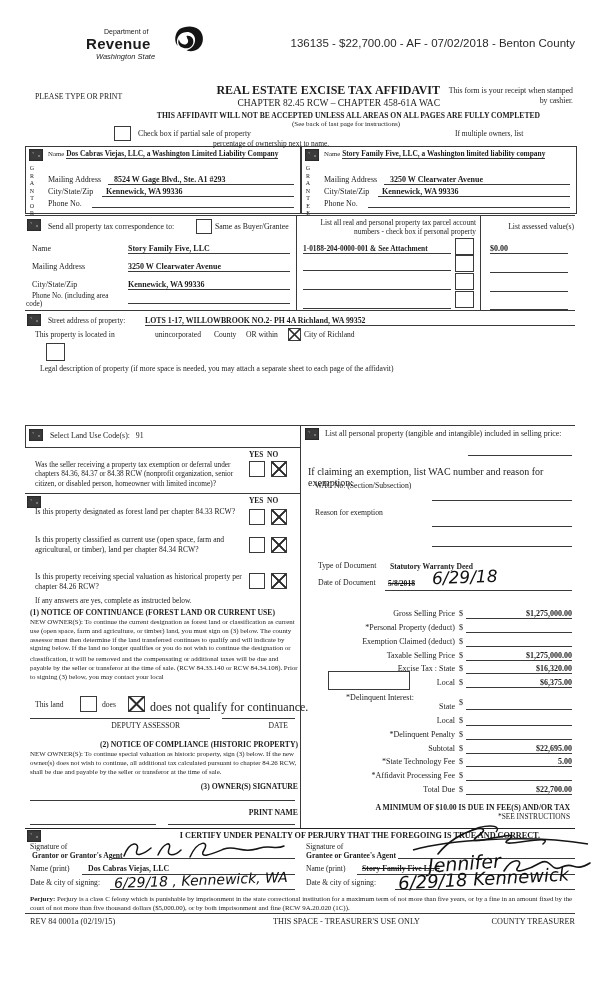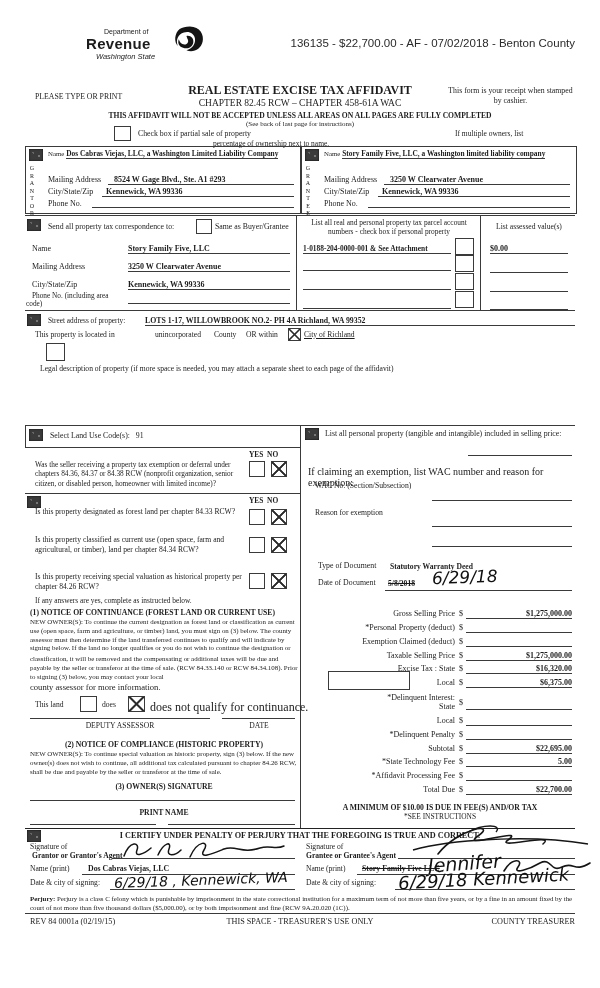--- a/index.html
+++ b/index.html
@@ -1,20 +1,20 @@
 <!DOCTYPE html>
 <html><head>
 <meta charset="utf-8">
 <style>
   html,body{margin:0;padding:0;background:#e8e8e8;}
   .page{position:relative;width:600px;height:988px;background:#ffffff;margin:0 auto;
         font-family:"Liberation Serif", serif;font-size:8px;color:#1c1c1c;overflow:hidden;}
   .abs{position:absolute;}
   .b{font-weight:bold;}
-  .c{text-align:center;}
+  .c{text-align:right;}
   .r{text-align:right;}
   .sm{font-size:6.8px;}
   .lbl{font-size:7.3px;}
   .ul{border-bottom:1px solid #3a3a3a;}
   .hl{border-top:1px solid #3a3a3a;}
   .hl2{border-top:1.5px solid #222;}
   .box{border:1.2px solid #3a3a3a;}
   .cb{border:1.1px solid #3a3a3a;background:#fff;display:inline-block;}
   .cb.x{background-image:
       linear-gradient(45deg, transparent 43%, #2a2a2a 47%, #2a2a2a 53%, transparent 57%),
@@ -126,21 +126,21 @@
   <div class="abs ul" style="left:490px;top:301px;width:78px;height:8px;"></div>
 
   <div class="abs stamp" style="left:27px;top:314px;"></div>
   <div class="abs lbl" style="left:48px;top:316px;">Street address of property:</div>
   <div class="abs ul" style="left:145px;top:316px;width:430px;"><span class="b" style="font-size:7.8px;">LOTS 1-17, WILLOWBROOK NO.2- PH 4A Richland, WA   99352</span></div>
   <div class="abs" style="left:35px;top:330px;font-size:7.6px;">This property is located in</div>
   <div class="abs" style="left:155px;top:330px;font-size:7.6px;">unincorporated</div>
   <div class="abs" style="left:214px;top:330px;font-size:7.6px;">County</div>
   <div class="abs" style="left:246px;top:330px;font-size:7.6px;">OR within</div>
   <div class="abs cb x" style="left:288px;top:328px;width:11px;height:11px;"></div>
-  <div class="abs" style="left:304px;top:330px;font-size:7.6px;text-decoration:underline;">City of Richland</div>
+  <div class="abs" style="left:304px;top:330px;font-size:7.6px;">City of Richland</div>
 
   <div class="abs cb" style="left:46px;top:343px;width:17px;height:16px;"></div>
   <div class="abs" style="left:40px;top:364px;width:520px;font-size:7.6px;">Legal description of property (if more space is needed, you may attach a separate sheet to each page of the affidavit)</div>
 
   <div class="abs hl" style="left:25px;top:425px;width:550px;"></div>
   <div class="abs" style="left:300px;top:425px;width:0;height:403px;border-left:1px solid #3a3a3a;"></div>
 
   <div class="abs box" style="left:25px;top:425px;width:274px;height:21px;">
     <div class="abs stamp" style="left:3px;top:3px;"></div>
     <div class="abs" style="left:24px;top:5px;font-size:7.8px;">
@@ -166,21 +166,20 @@
 
   <div class="abs" style="left:35px;top:572px;width:212px;font-size:7.6px;line-height:1.35;">Is this property receiving special valuation as historical property per chapter 84.26 RCW?</div>
   <div class="abs cb" style="left:249px;top:573px;width:14px;height:14px;"></div>
   <div class="abs cb x" style="left:271px;top:573px;width:14px;height:14px;"></div>
 
   <div class="abs" style="left:35px;top:596px;font-size:7.4px;">If any answers are yes, complete as instructed below.</div>
 
   <div class="abs b" style="left:30px;top:608px;width:268px;font-size:7.7px;">(1) NOTICE OF CONTINUANCE (FOREST LAND OR CURRENT USE)</div>
   <div class="abs" style="left:30px;top:618px;width:268px;font-size:6.9px;line-height:1.28;">NEW OWNER(S): To continue the current designation as forest land or classification as current use (open space, farm and agriculture, or timber) land, you must sign on (3) below. The county assessor must then determine if the land transferred continues to qualify and will indicate by signing below. If the land no longer qualifies or you do not wish to continue the designation or</div>
   <div class="abs" style="left:30px;top:655px;width:268px;font-size:6.9px;line-height:1.28;">classification, it will be removed and the compensating or additional taxes will be due and payable by the seller or transferor at the time of sale. (RCW 84.33.140 or RCW 84.34.108). Prior to signing (3) below, you may contact your local</div>
-  <div class="abs" style="left:30px;top:682px;width:268px;font-size:8.6px;">county assessor for more information.</div>
 
   <div class="abs" style="left:35px;top:700px;font-size:7.6px;">This land</div>
   <div class="abs cb" style="left:80px;top:696px;width:15px;height:14px;"></div>
   <div class="abs" style="left:102px;top:700px;font-size:7.6px;">does</div>
   <div class="abs cb x" style="left:128px;top:696px;width:15px;height:14px;"></div>
   <div class="abs" style="left:150px;top:700px;font-size:12px;">does not   qualify for continuance.</div>
 
   <div class="abs hl" style="left:30px;top:718px;width:180px;"></div>
   <div class="abs hl" style="left:222px;top:718px;width:73px;"></div>
   <div class="abs c" style="left:60px;top:721px;width:120px;font-size:7.6px;">DEPUTY ASSESSOR</div>
@@ -230,21 +229,21 @@
 
   <div class="abs r" style="left:305px;top:664px;width:150px;">Excise Tax : State</div>
   <div class="abs" style="left:459px;top:664px;">$</div>
   <div class="abs ul r" style="left:466px;top:664px;width:106px;"><span class="b">$16,320.00</span></div>
 
   <div class="abs box" style="left:328px;top:671px;width:80px;height:17px;border-width:1px;"></div>
   <div class="abs r" style="left:375px;top:678px;width:80px;">Local</div>
   <div class="abs" style="left:459px;top:678px;">$</div>
   <div class="abs ul r" style="left:466px;top:678px;width:106px;"><span class="b">$6,375.00</span></div>
 
-  <div class="abs r" style="left:305px;top:693px;width:150px;">*Delinquent Interest:</div>
+  <div class="abs r" style="left:305px;top:693px;width:150px;text-align:center;">*Delinquent Interest:</div>
   <div class="abs r" style="left:305px;top:702px;width:150px;">State</div>
   <div class="abs" style="left:459px;top:698px;">$</div>
   <div class="abs ul" style="left:466px;top:702px;width:106px;height:7px;"></div>
 
   <div class="abs r" style="left:305px;top:716px;width:150px;">Local</div>
   <div class="abs" style="left:459px;top:716px;">$</div>
   <div class="abs ul" style="left:466px;top:716px;width:106px;height:9px;"></div>
 
   <div class="abs r" style="left:305px;top:730px;width:150px;">*Delinquent Penalty</div>
   <div class="abs" style="left:459px;top:730px;">$</div>

